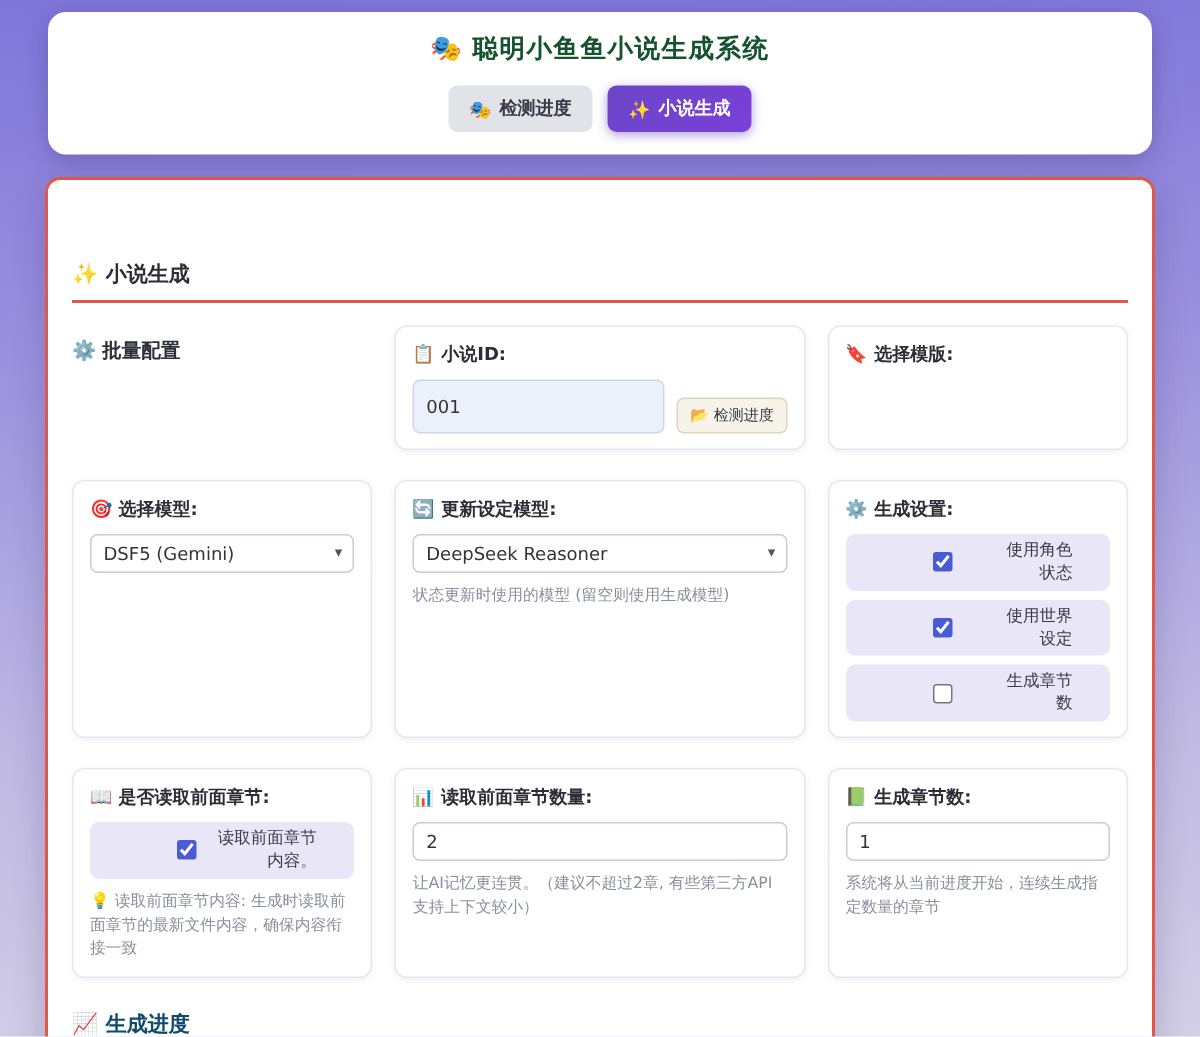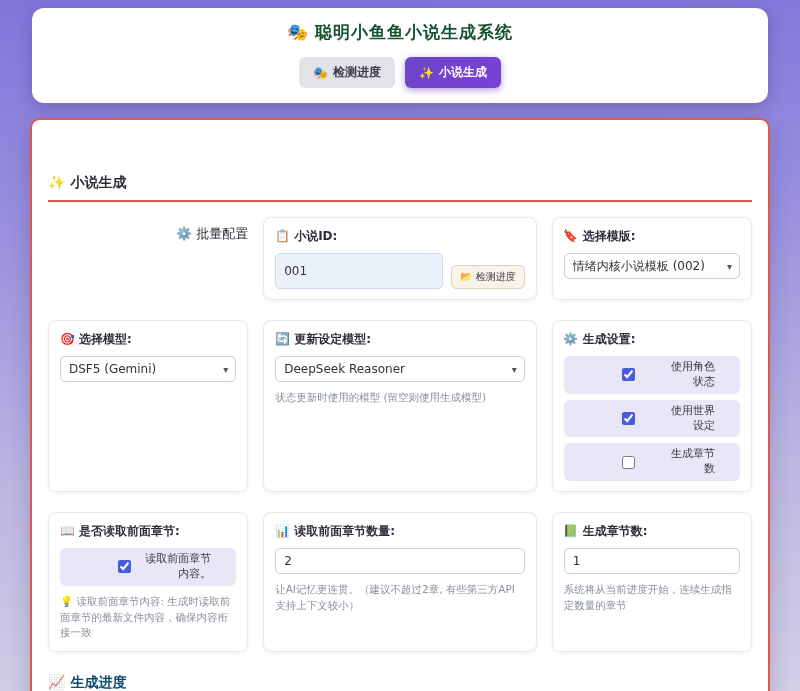--- a/index.html
+++ b/index.html
@@ -39,21 +39,21 @@
     box-shadow:0 8px 22px rgba(40,30,90,.22);
   }
   .section-title {
     font-size:14px; font-weight:bold; color:#2d2d38;
     padding-bottom:8px; border-bottom:2px solid var(--card-border-red,#e0584a);
     margin-bottom:15px;
     margin-top:40px;
   }
   .section-title .ticon, .progress-title .ticon { margin-right:5px; }
   .grid { display:grid; grid-template-columns:1fr 1fr 1fr; gap:20px 15px; }
-  .batch-label { font-size:13px; font-weight:normal; padding-top:8px;text-align:right; }
+  .batch-label { font-size:13px; font-weight:bold; padding-top:8px; }
   .batch-label .ticon { margin-right:4px; }
   .box {
     border:1px solid #e6e8f1; border-radius:8px;
     padding:10px 11px; background:#fff;
     box-shadow:0 1px 4px rgba(60,60,120,.07);
   }
   .field-label { display:block; font-size:12px; font-weight:bold; color:#2d2d38; margin-bottom:8px; }
   .field-label .ficon { margin-right:4px; }
   .id-row { display:flex; gap:8px; }
   .id-input {
@@ -138,25 +138,20 @@
         <button class="check-btn">
           <span>📂</span> <span>检测进度</span>
         </button>
       </div>
     </div>
 
     <div class="box">
       <label class="field-label">
         <span class="ficon">🔖</span><span>选择模版:</span>
       </label>
-      <div class="select">
-        <select>
-          <option>情绪内核小说模板 (002)</option>
-        </select>
-      </div>
     </div>
 
     <div class="box">
       <label class="field-label">
         <span class="ficon">🎯</span><span>选择模型:</span>
       </label>
       <div class="select">
         <select>
           <option>DSF5 (Gemini)</option>
         </select>

